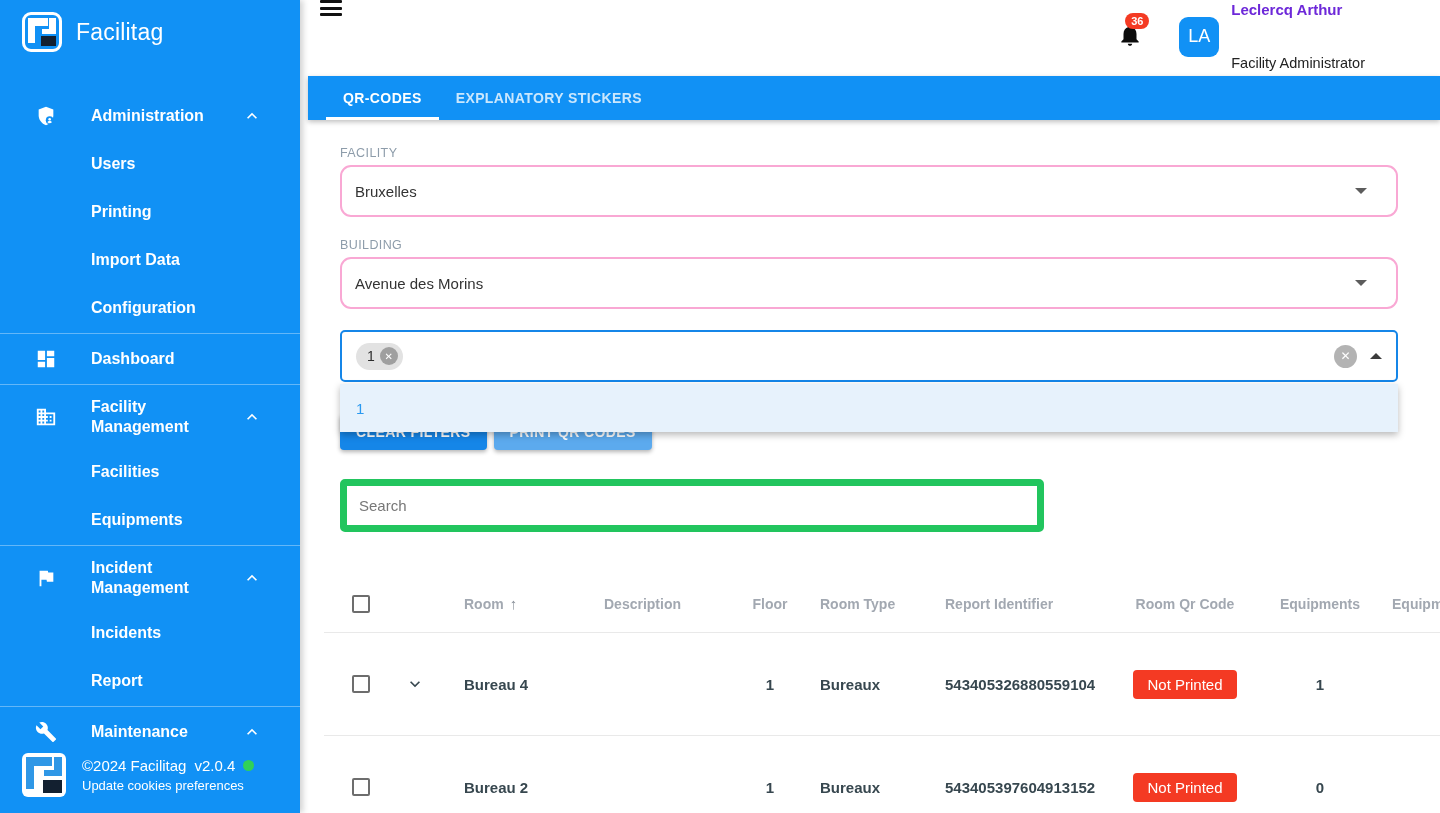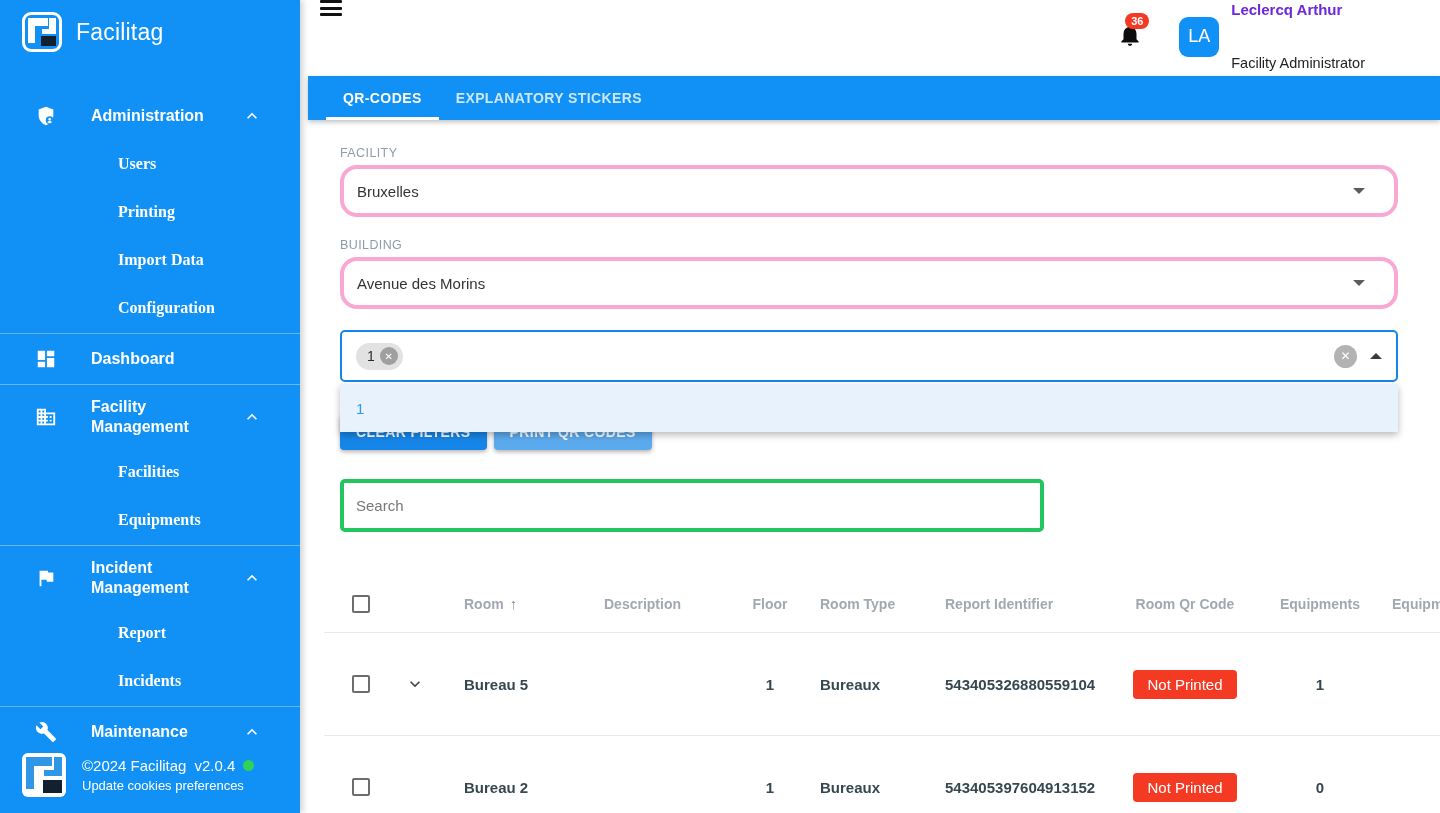--- a/index.html
+++ b/index.html
@@ -23,21 +23,21 @@
   .logo-mark .lm-mid   { position: absolute; right: 9%; top: 40%; width: 42%; height: 16%; background: #fff; }
   .logo-mark .lm-dark  { position: absolute; right: 9%; bottom: 9%; width: 44%; height: 30%; background: #132030; }
   .brand { font-size: 23px; font-weight: 400; letter-spacing: 0.2px; }
 
   .nav { margin-top: 40px; }
   .nav-item {
     display: flex; align-items: center; min-height: 48px;
     font-size: 16px; font-weight: 700; cursor: pointer; position: relative;
   }
   .nav-item.parent { padding-left: 34px; }
-  .nav-item.child  { padding-left: 118px; font-family: Liberation Serif, serif; }
+  .nav-item.child  { padding-left: 91px; }
   .nav-item .nicon { width: 24px; height: 24px; margin-right: 33px; display: flex; align-items: center; justify-content: center; }
   .nav-item .nlabel { max-width: 150px; line-height: 20px; }
   .nav-item .chev { position: absolute; right: 38px; top: 50%; transform: translateY(-50%); width: 20px; height: 20px; }
   .nav-item.tall { min-height: 62px; }
   .nav-divider { border-top: 1px solid rgba(255,255,255,0.35); margin: 1px 0; }
 
   .sidebar-footer { position: absolute; left: 22px; bottom: 16px; display: flex; align-items: center; gap: 16px; }
   .logo-mark2 {
     width: 44px; height: 44px; background: #fff; border-radius: 6px;
     position: relative; overflow: hidden; flex: 0 0 auto;
@@ -80,21 +80,21 @@
     color: rgba(255,255,255,0.78); font-size: 14px; font-weight: 700; letter-spacing: 0.4px;
     display: flex; align-items: center; padding: 0 17px; position: relative; cursor: pointer;
   }
   .tab.active { color: #fff; }
   .tab.active::after { content: ""; position: absolute; left: 0; right: 0; bottom: 0; height: 3px; background: #fff; }
 
   .content { position: absolute; top: 120px; left: 0; right: 0; bottom: 0; overflow: hidden; padding: 26px 0 0 40px; }
 
   .field-label { font-size: 12.5px; color: #8d9caa; letter-spacing: 0.4px; margin-bottom: 5px; font-weight: 400; }
   .select-box {
-    width: 1058px; height: 52px; border: 4px solid #f9a8d4; border-radius: 17px;
+    width: 1058px; height: 52px; border: 2px solid #f9a8d4; border-radius: 11px;
     display: flex; align-items: center; padding: 0 29px 0 13px; margin-bottom: 21px;
     cursor: pointer; background: #fff;
   }
   .select-value { font-size: 15px; color: #333; }
   .caret-down { margin-left: auto; width: 0; height: 0; border-left: 6px solid transparent; border-right: 6px solid transparent; border-top: 6px solid #5c5c5c; }
   .caret-up   { width: 0; height: 0; border-left: 6px solid transparent; border-right: 6px solid transparent; border-bottom: 6px solid #3c3c3c; }
 
   .floors-wrap { position: relative; width: 1058px; margin-bottom: 0; }
   .floors-box {
     width: 100%; height: 52px; border: 2px solid #1586e8; border-radius: 5px;
@@ -123,21 +123,21 @@
   .btn-row { margin-top: 32px; display: flex; gap: 7px; }
   .btn {
     height: 36px; border: none; border-radius: 4px; color: #fff; font-family: inherit;
     font-size: 14px; font-weight: 700; letter-spacing: 0.4px; padding: 0 16px; cursor: pointer;
     box-shadow: 0 2px 4px rgba(0,0,0,0.3);
   }
   .btn-primary { background: #1586e8; }
   .btn-light   { background: #5caaee; }
 
   .search-box {
-    margin-top: 29px; width: 704px; height: 53px; border: 4px solid #22c55e; border-radius: 5px;
+    margin-top: 29px; width: 704px; height: 53px; border: 7px solid #22c55e; border-radius: 5px;
     display: flex; align-items: center; padding: 12px 12px; background: #fff;
   }
   .search-box input {
     border: none; outline: none; width: 100%; font-size: 15px; font-family: inherit; color: #333;
   }
   .search-box input::placeholder { color: #777; }
 
   
   .table { margin-top: 43px; margin-left: -16px; width: 1440px; }
   .trow { display: flex; align-items: center; border-bottom: 1px solid #e9e9e9; }
@@ -247,24 +247,24 @@
           </svg>
       </span>
       <span class="nlabel">Incident Management</span>
       <span class="chev">
         <svg width="20" height="20" viewBox="0 0 24 24">
             <path fill="#fff" d="M7.41 15.41L12 10.83l4.59 4.58L18 14l-6-6-6 6z"></path>
           </svg>
       </span>
     </div>
     <div class="nav-item child">
+      <span class="nlabel">Incidents</span>
+    </div>
+    <div class="nav-item child">
       <span class="nlabel">Report</span>
-    </div>
-    <div class="nav-item child">
-      <span class="nlabel">Incidents</span>
     </div>
     <div class="nav-divider"></div>
     <div class="nav-item parent">
       <span class="nicon">
         <svg width="22" height="22" viewBox="0 0 24 24">
             <path fill="#fff" d="M22.7 19l-9.1-9.1c.9-2.3.4-5-1.5-6.9-2-2-5-2.4-7.4-1.3L9 6 6 9 1.6 4.7C.4 7.1.9 10.1 2.9 12.1c1.9 1.9 4.6 2.4 6.9 1.5l9.1 9.1c.4.4 1 .4 1.4 0l2.3-2.3c.5-.4.5-1.1.1-1.4z"></path>
           </svg>
       </span>
       <span class="nlabel">Maintenance</span>
       <span class="chev">
@@ -383,21 +383,21 @@
         <div class="tcell c-check">
             <div class="checkbox"></div>
           </div>
         <div class="tcell c-expand">
           <span class="expand-btn">
             <svg width="20" height="20" viewBox="0 0 24 24">
                 <path fill="#37474f" d="M7.41 8.59L12 13.17l4.59-4.58L18 10l-6 6-6-6 1.41-1.41z"></path>
               </svg>
           </span>
         </div>
-        <div class="tcell c-room vcell">Bureau 5</div>
+        <div class="tcell c-room vcell">Bureau 4</div>
         <div class="tcell c-desc vcell"></div>
         <div class="tcell c-floor vcell">1</div>
         <div class="tcell c-type vcell">Bureaux</div>
         <div class="tcell c-report vcell">543405326880559104</div>
         <div class="tcell c-qr"><span class="badge">Not Printed</span></div>
         <div class="tcell c-equip vcell">1</div>
         <div class="tcell c-equipqr"></div>
       </div>
 
       <div class="trow data">

